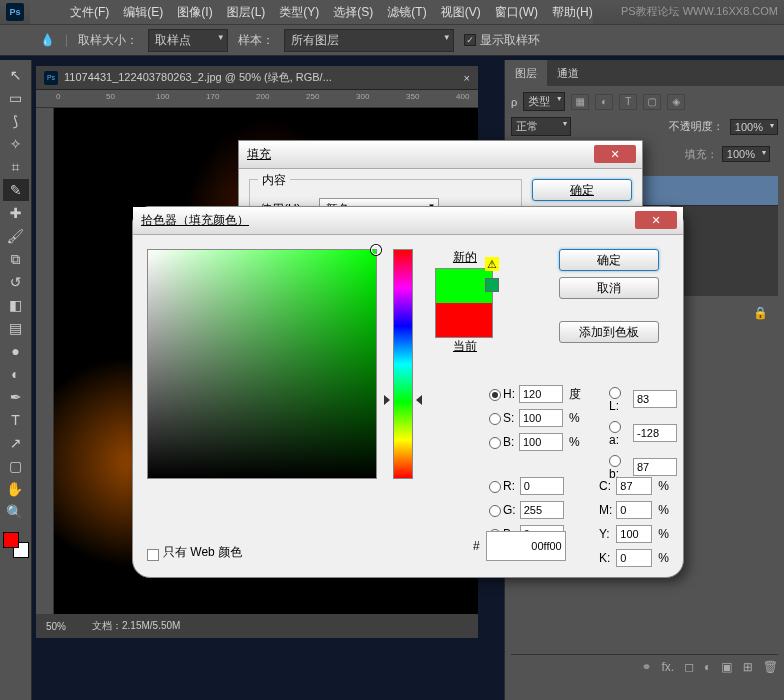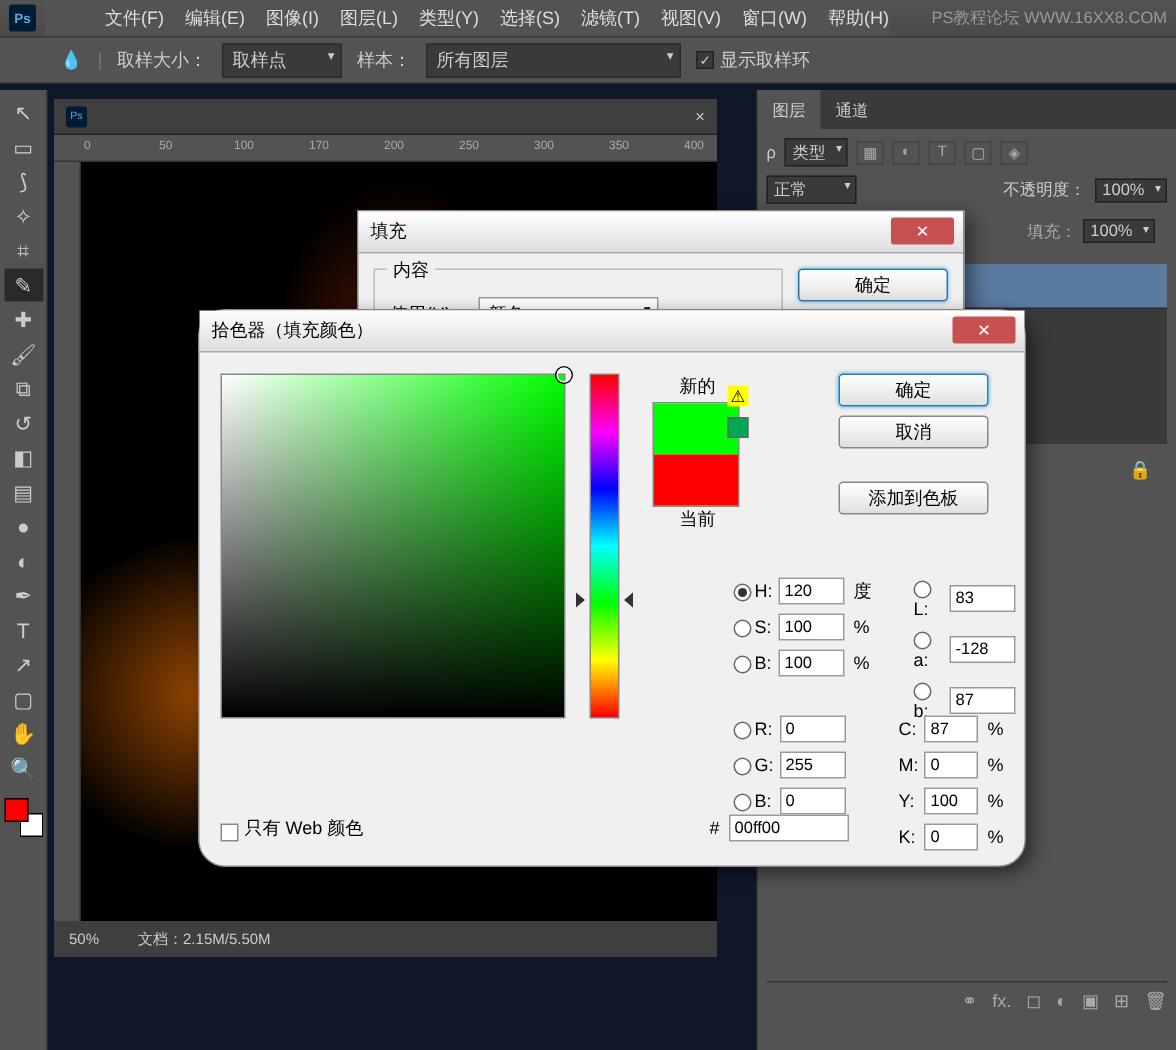--- a/index.html
+++ b/index.html
@@ -40,21 +40,21 @@
 .layer-controls { padding: 6px; font-size: 11px; color: #ccc; display: flex; flex-direction: column; gap: 6px; }
 .layer-row { display: flex; align-items: center; gap: 6px; }
 .mini-dd { background: #3a3a3a; border: 1px solid #222; padding: 1px 14px 1px 4px; font-size: 11px; position: relative; color:#ccc;}
 .mini-dd::after { content: "▾"; position: absolute; right: 3px; font-size: 8px; }
 .icon-btn { width: 18px; height: 16px; border: 1px solid #444; display: flex; align-items: center; justify-content: center; font-size: 10px; color: #aaa; }
 .layer-list { background: #3a3a3a; height: 120px; margin: 4px 6px; }
 .layer-item { height: 30px; background: #5a7aa0; border-bottom: 1px solid #2a2a2a; }
 .layer-lock-row { display:flex; gap:4px; padding:4px 8px; color:#aaa; font-size:11px; align-items:center;}
 .panel-footer { position: absolute; bottom: 22px; left: 6px; right: 6px; height: 24px; border-top:1px solid #333; display: flex; align-items: center; justify-content: flex-end; gap: 10px; color: #aaa; font-size: 12px; }
 
-.dialog { position: absolute; background: #f0f0f0; border: 1px solid #888; box-shadow: 4px 4px 12px rgba(0,0,0,.5); font-size: 12px; }
+.dialog { position: absolute; background: #f0f0f0; border: 1px solid #888; box-shadow: 4px 4px 12px rgba(0,0,0,.5); font-size: 12px; text-decoration: underline; }
 .dlg-title { height: 28px; background: linear-gradient(#fff,#ddd); display: flex; align-items: center; padding: 0 8px; border-bottom: 1px solid #aaa; position: relative; }
 .dlg-close { position: absolute; right: 6px; top: 4px; width: 42px; height: 18px; background: #c75050; color: #fff; display: flex; align-items: center; justify-content: center; font-size: 11px; border-radius: 2px; cursor: pointer; }
 .fill-dialog { left: 238px; top: 140px; width: 405px; height: 120px; z-index: 10; }
 .fill-body { padding: 10px; display: flex; gap: 10px; }
 .fieldset { border: 1px solid #bbb; padding: 8px 10px 6px; position: relative; flex: 1; }
 .fieldset .legend { position: absolute; top: -8px; left: 8px; background: #f0f0f0; padding: 0 4px; font-size: 12px; }
 .win-btn { width: 100px; height: 22px; background: linear-gradient(#fff,#e0e0e0); border: 1px solid #888; border-radius: 3px; font-size: 12px; cursor: pointer; }
 .win-btn.primary { border-color: #2a7ab0; box-shadow: 0 0 3px #6ab0e0; }
 
 .picker-dialog { left: 132px; top: 206px; width: 552px; height: 372px; z-index: 20; border-radius: 18px; }
@@ -75,21 +75,21 @@
 .mini-sw { width: 14px; height: 14px; background: #0a5; border: 1px solid #666; display:inline-block; margin-top:4px;}
 .picker-right { position: absolute; right: 14px; top: 14px; width: 110px; display: flex; flex-direction: column; gap: 6px; }
 .value-grid { position: absolute; left: 356px; top: 150px; display: grid; grid-template-columns: auto 46px auto; gap: 6px 4px; font-size: 12px; align-items: center; }
 .value-grid2 { position: absolute; left: 476px; top: 150px; display: grid; grid-template-columns: auto 46px auto; gap: 6px 4px; font-size: 12px; align-items: center; }
 .rgbk-grid { position: absolute; left: 356px; top: 242px; display: grid; grid-template-columns: auto 46px; gap: 6px 4px; font-size: 12px; align-items: center; }
 .cmyk-grid { position: absolute; left: 466px; top: 242px; display: grid; grid-template-columns: auto 38px auto; gap: 6px 4px; font-size: 12px; align-items: center; }
 .num-input { width: 44px; height: 18px; border: 1px solid #999; padding: 0 3px; font-size: 11px; background:#fff;}
 .radio { width: 12px; height: 12px; border: 1px solid #666; border-radius: 50%; display: inline-flex; align-items: center; justify-content: center; margin-right: 2px; vertical-align: middle; background:#fff;}
 .radio.checked::after { content:""; width:6px; height:6px; background:#333; border-radius:50%; }
 .hex-row { position: absolute; left: 340px; bottom: 16px; display: flex; align-items: center; gap: 6px; font-size: 12px; }
-.hex-input { width: 80px; height: 18px; border: 1px solid #999; padding: 0 3px; font-size: 11px; }
+.hex-input { width: 80px; height: 30px; border: 1px solid #999; padding: 0 3px; font-size: 11px; text-align: right; }
 .webonly { position: absolute; left: 14px; bottom: 16px; font-size: 12px; display: flex; align-items: flex-end; gap: 4px; }
 .webonly .cb { width: 12px; height: 12px; border: 1px solid #888; background:#fff;}
 </style>
 </head>
 <body>
 
 <div class="ps-app">
 
   <div class="title-bar">
     <div class="ps-logo">Ps</div>
@@ -144,20 +144,21 @@
     <div class="tool">🔍</div>
     <div class="color-swatches">
       <div class="swatch-fg"></div>
       <div class="swatch-bg"></div>
     </div>
   </div>
 
   <div class="doc-window">
     <div class="doc-tab">
       <span class="ps-mini">Ps</span>
+      <span>11074431_122403780263_2.jpg @ 50% (绿色, RGB/...</span>
       <span class="close">×</span>
     </div>
     <div class="ruler-h">
       <span style="left:20px">0</span>
       <span style="left:70px">50</span>
       <span style="left:120px">100</span>
       <span style="left:170px">170</span>
       <span style="left:220px">200</span>
       <span style="left:270px">250</span>
       <span style="left:320px">300</span>

